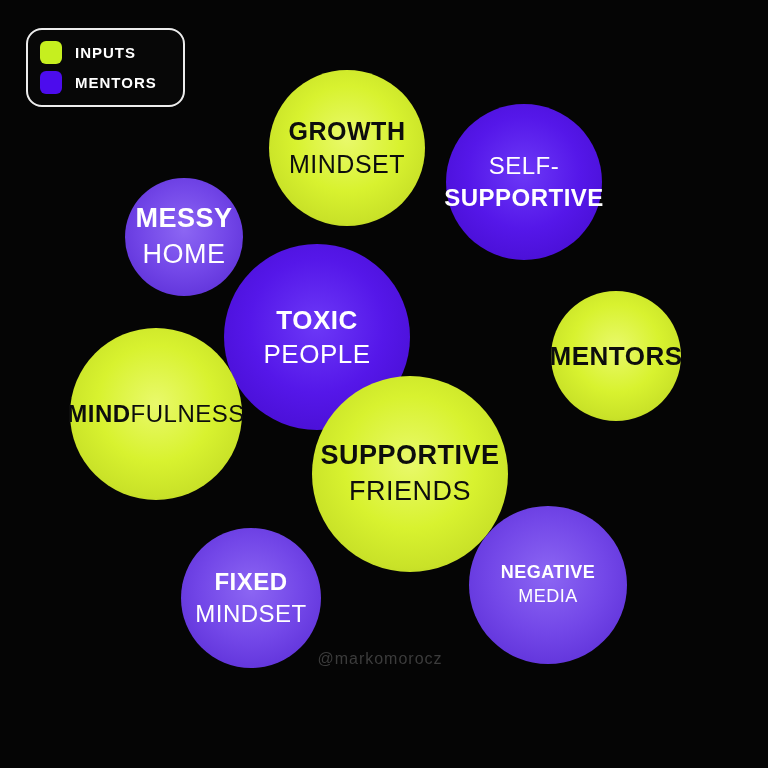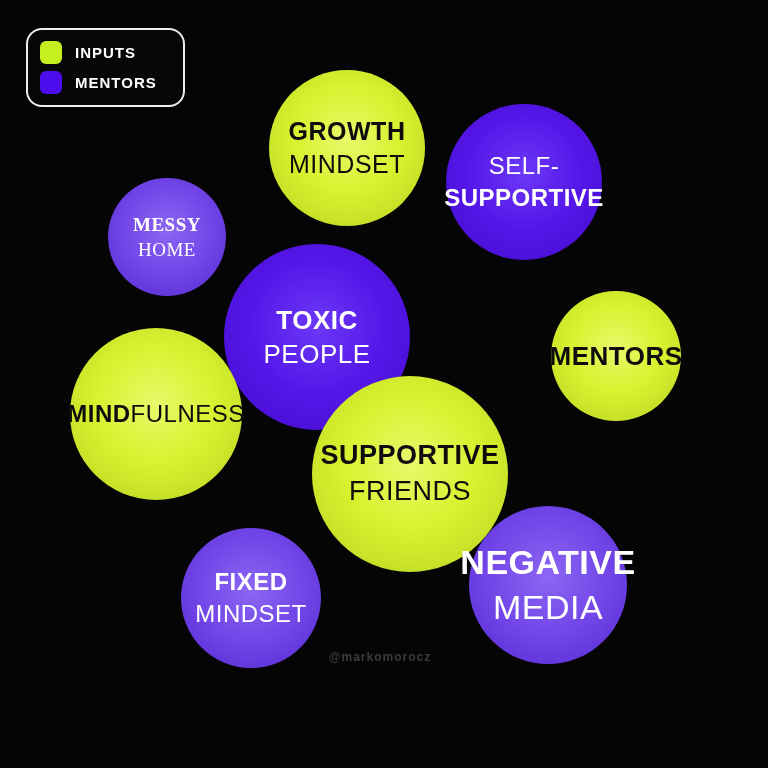--- a/index.html
+++ b/index.html
@@ -46,32 +46,32 @@
     color:#ffffff;
   }
   .bubble-label{display:flex;flex-direction:column;line-height:1.32;align-items:center;}
   .bubble-label.inline{flex-direction:row;line-height:1;}
   .w-b{font-weight:800;letter-spacing:0.5px;}
   .w-r{font-weight:400;letter-spacing:0.5px;}
 
   
   .b-growth     {left:269px;top:70px; width:156px;height:156px;font-size:25px;}
   .b-self       {left:446px;top:104px;width:156px;height:156px;font-size:24px;}
-  .b-messy      {left:108px;top:178px;width:118px;height:118px;font-size:19px;font-family:Liberation Serif, serif;}
+  .b-messy      {left:125px;top:178px;width:118px;height:118px;font-size:27px;}
   .b-toxic      {left:224px;top:244px;width:186px;height:186px;font-size:26px;}
   .b-mentors    {left:551px;top:291px;width:130px;height:130px;font-size:26px;}
   .b-mindfulness{left:70px; top:328px;width:172px;height:172px;font-size:24px;}
   .b-supportive {left:312px;top:376px;width:196px;height:196px;font-size:27px;}
   .b-fixed      {left:181px;top:528px;width:140px;height:140px;font-size:24px;}
-  .b-negative   {left:469px;top:506px;width:158px;height:158px;font-size:34px;}
+  .b-negative   {left:469px;top:506px;width:158px;height:158px;font-size:18px;}
 
   
   .watermark{
     position:absolute;left:0;right:8px;top:650px;text-align:center;
-    color:#3c3c3c;font-size:12px;font-weight:700;letter-spacing:1px;
+    color:#3c3c3c;font-size:16px;font-weight:400;letter-spacing:1px;
   }
 </style>
 </head>
 <body>
 
 <div class="canvas">
 
   <div class="legend">
     <div class="legend-row">
       <span class="swatch input"></span>

